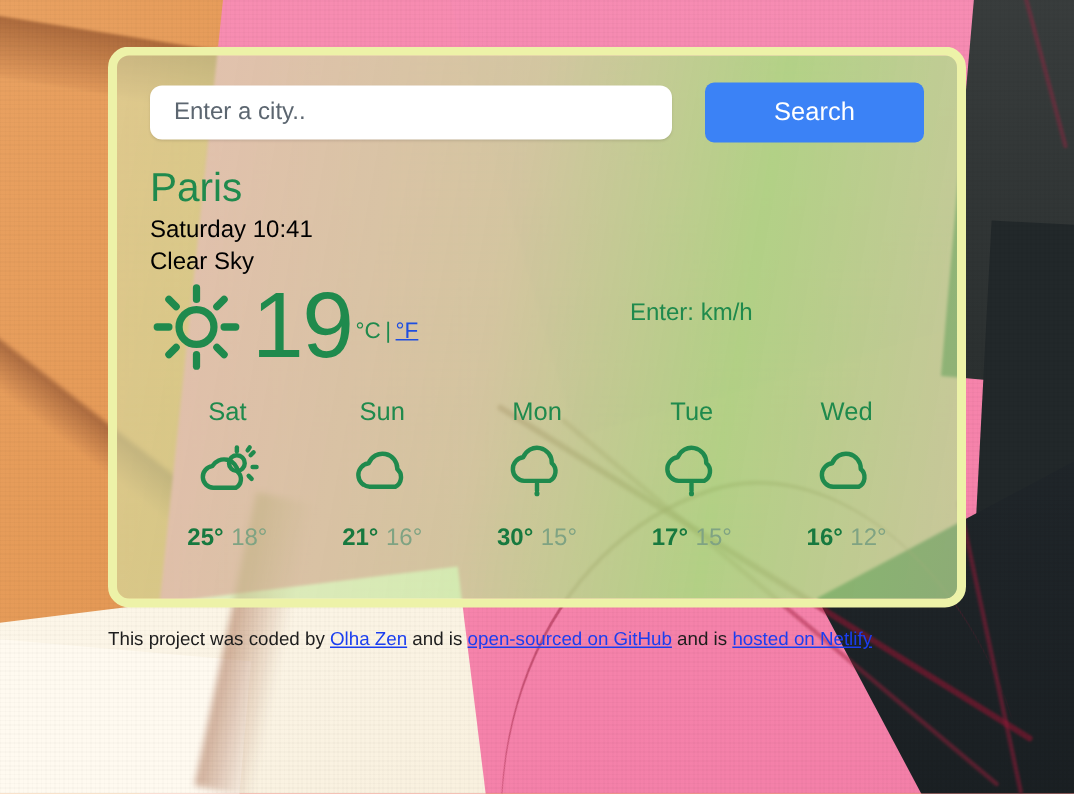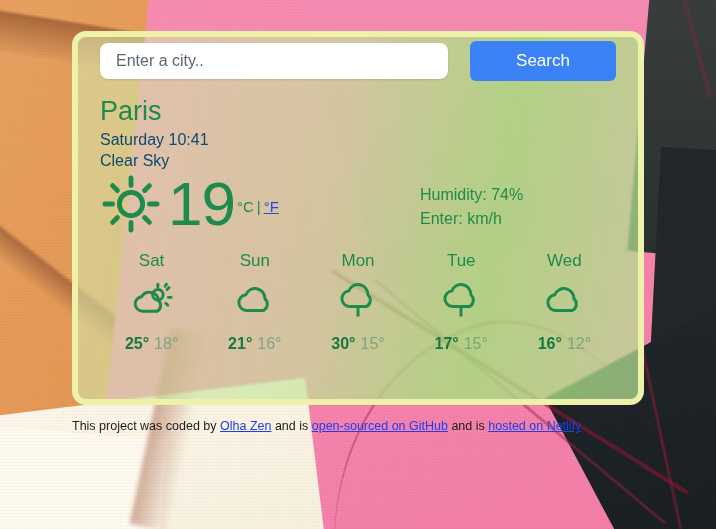--- a/index.html
+++ b/index.html
@@ -175,21 +175,21 @@
       linear-gradient(100deg,
         rgba(150, 200, 120, 0.10) 0%,
         rgba(150, 215, 110, 0.30) 45%,
         rgba(130, 225, 95, 0.55) 72%,
         rgba(150, 215, 120, 0.42) 100%);
     pointer-events: none;
   }
   .card-inner {
     position: relative;
     z-index: 2;
-    padding: 4px 22px 0 22px;
+    padding: 18px 22px 0 22px;
     height: 100%;
     box-sizing: border-box;
     border-radius: 32px;
   }
 
   
   .search-row {
     display: flex;
     align-items: center;
     gap: 22px;
@@ -224,21 +224,21 @@
   .city-block { margin-top: 16px; }
   .city-name {
     font-size: 27px;
     color: #1f8a4d;
     line-height: 1.1;
     margin: 0 0 2px 0;
     font-weight: normal;
   }
   .city-time, .city-desc {
     font-size: 16px;
-    color: #0c4a6e;
+    color: #000000;
     line-height: 1.32;
   }
 
   
   .current-row {
     display: flex;
     align-items: flex-start;
     margin-top: 2px;
   }
   .current-left {
@@ -365,21 +365,20 @@
             <line x1="13" y1="13" x2="18" y2="18"></line>
             <line x1="46" y1="46" x2="51" y2="51"></line>
             <line x1="13" y1="51" x2="18" y2="46"></line>
             <line x1="46" y1="18" x2="51" y2="13"></line>
           </g>
         </svg>
         <span class="temp-value">19</span>
         <span class="units"><span>°C</span><span class="unit-sep">|</span><span class="unit-f">°F</span></span>
       </div>
       <div class="current-right">
-        <div class="detail-line">Humidity: 74%</div>
         <div class="detail-line">Enter: km/h</div>
       </div>
     </div>
 
     <div class="forecast">
 
       <div class="fc-day">
         <div class="fc-name">Sat</div>
         <svg class="fc-icon" viewBox="0 0 64 64">
           <g fill="none" stroke="#1f8a4d" stroke-width="4.5" stroke-linecap="round" stroke-linejoin="round">

